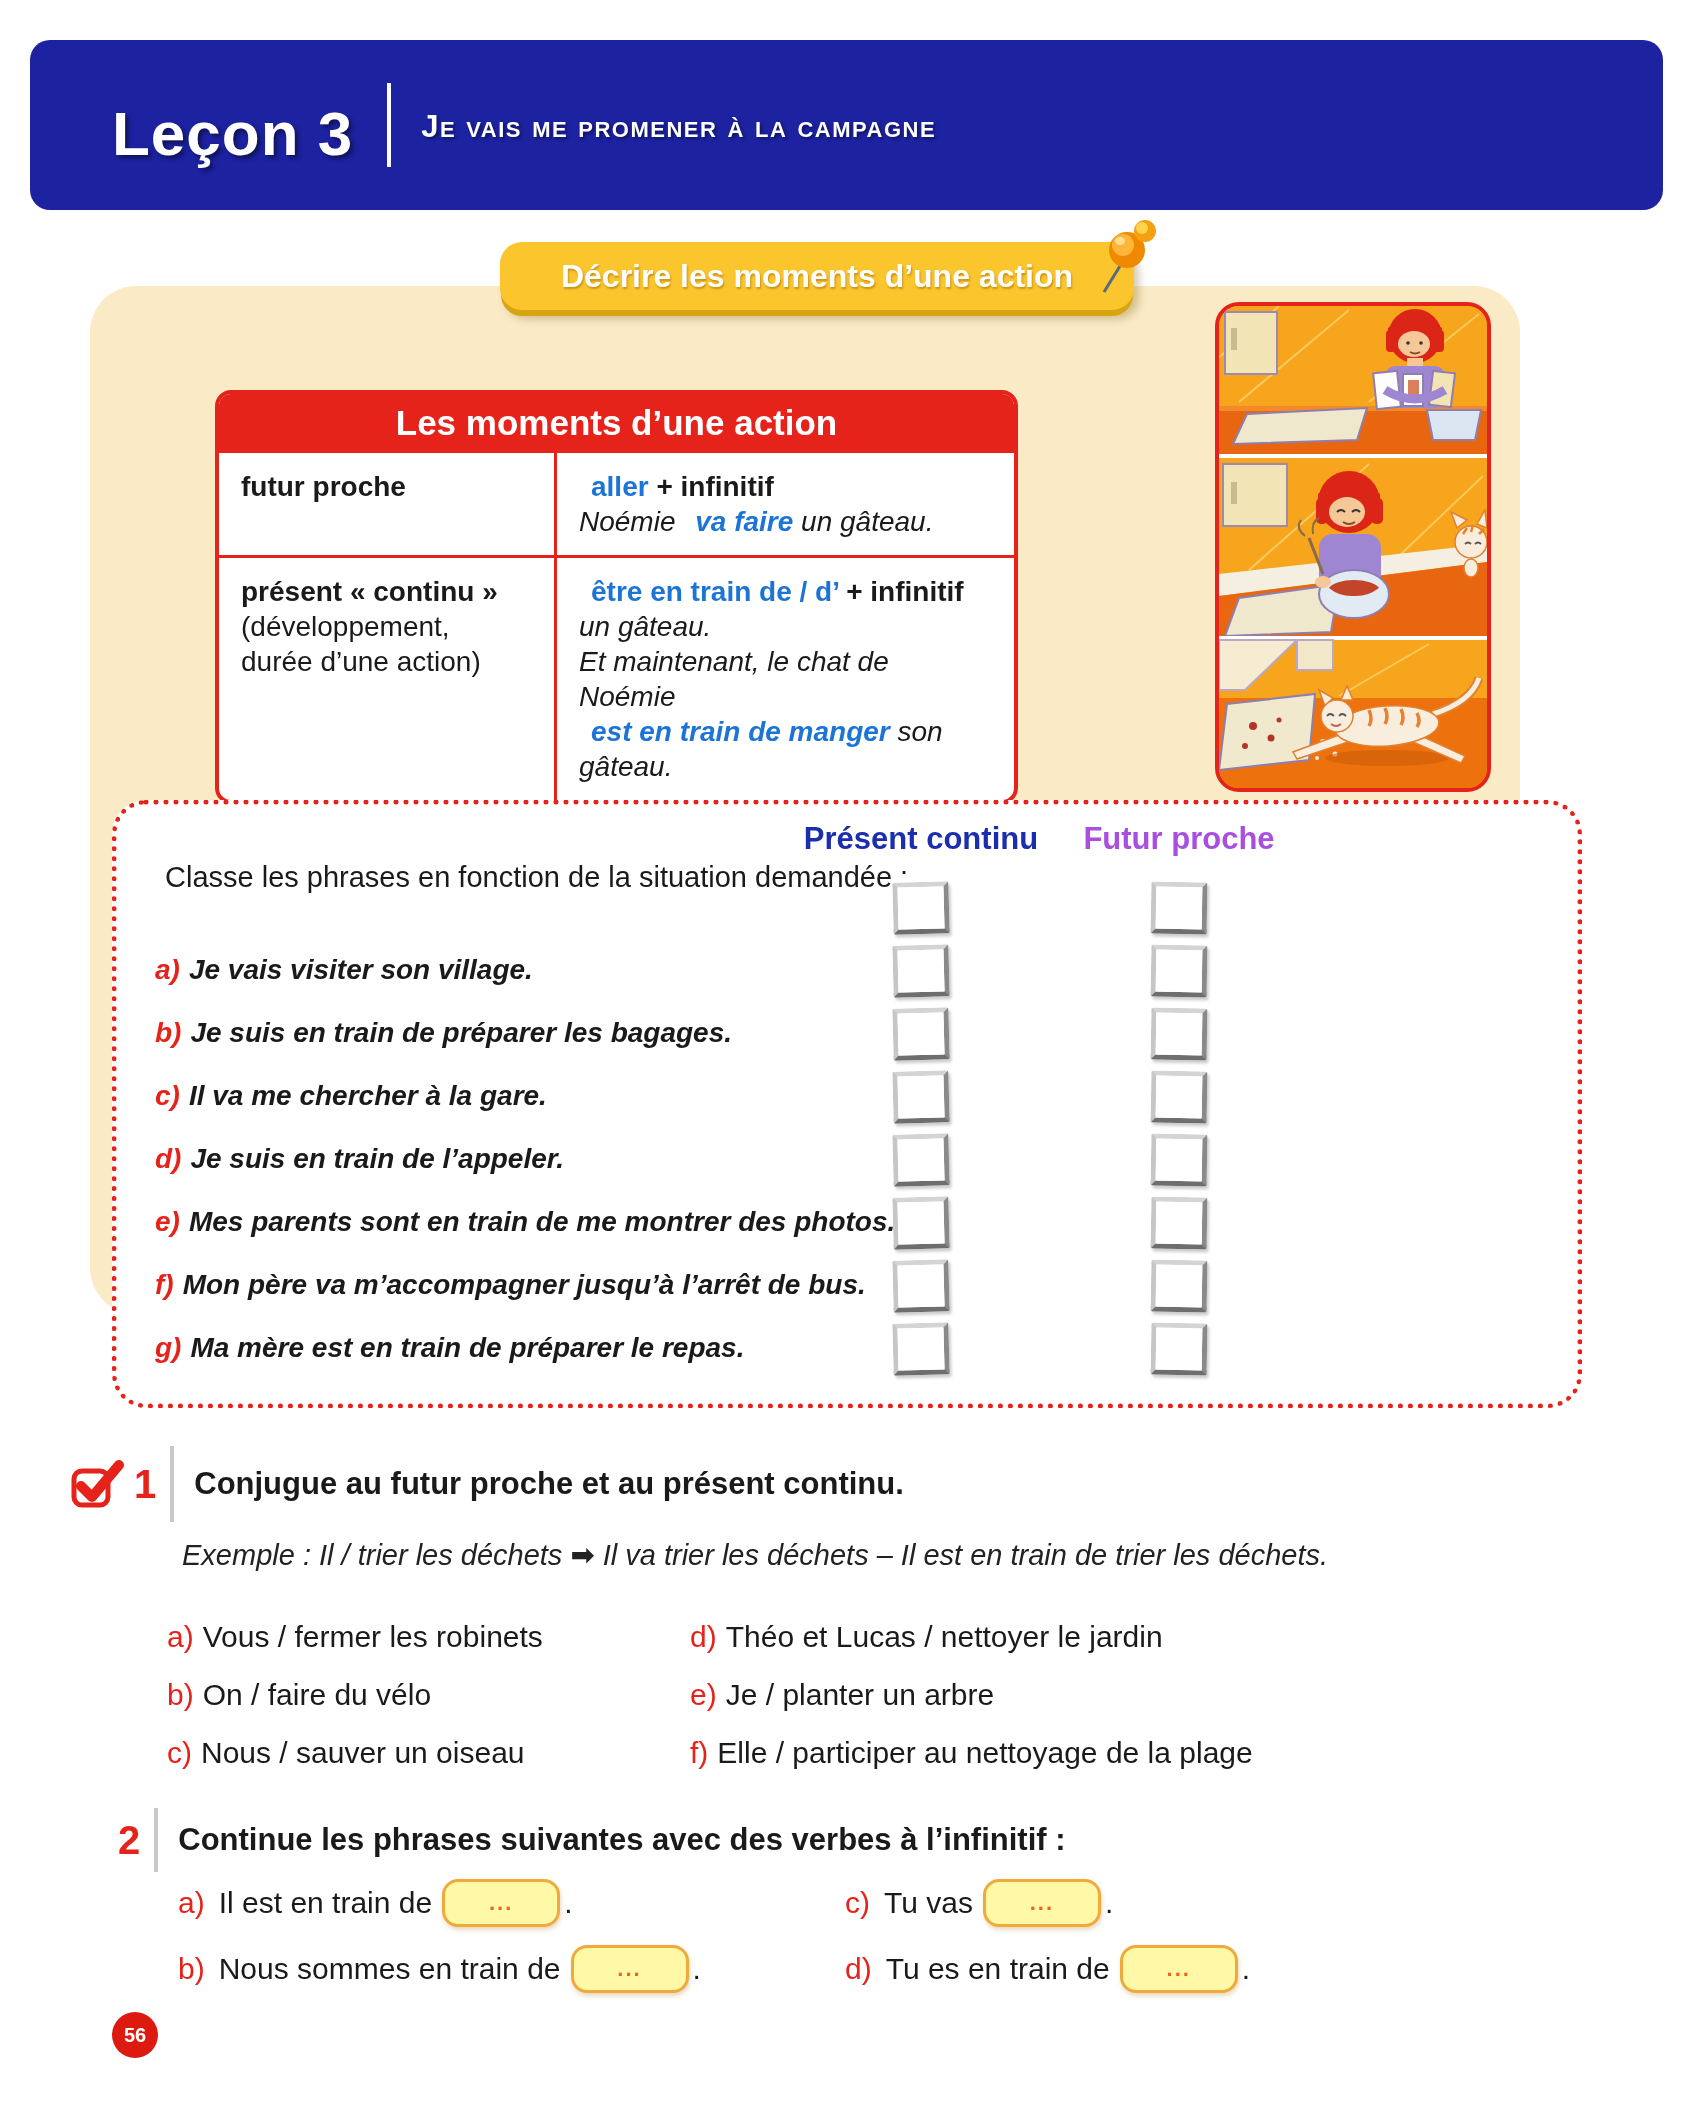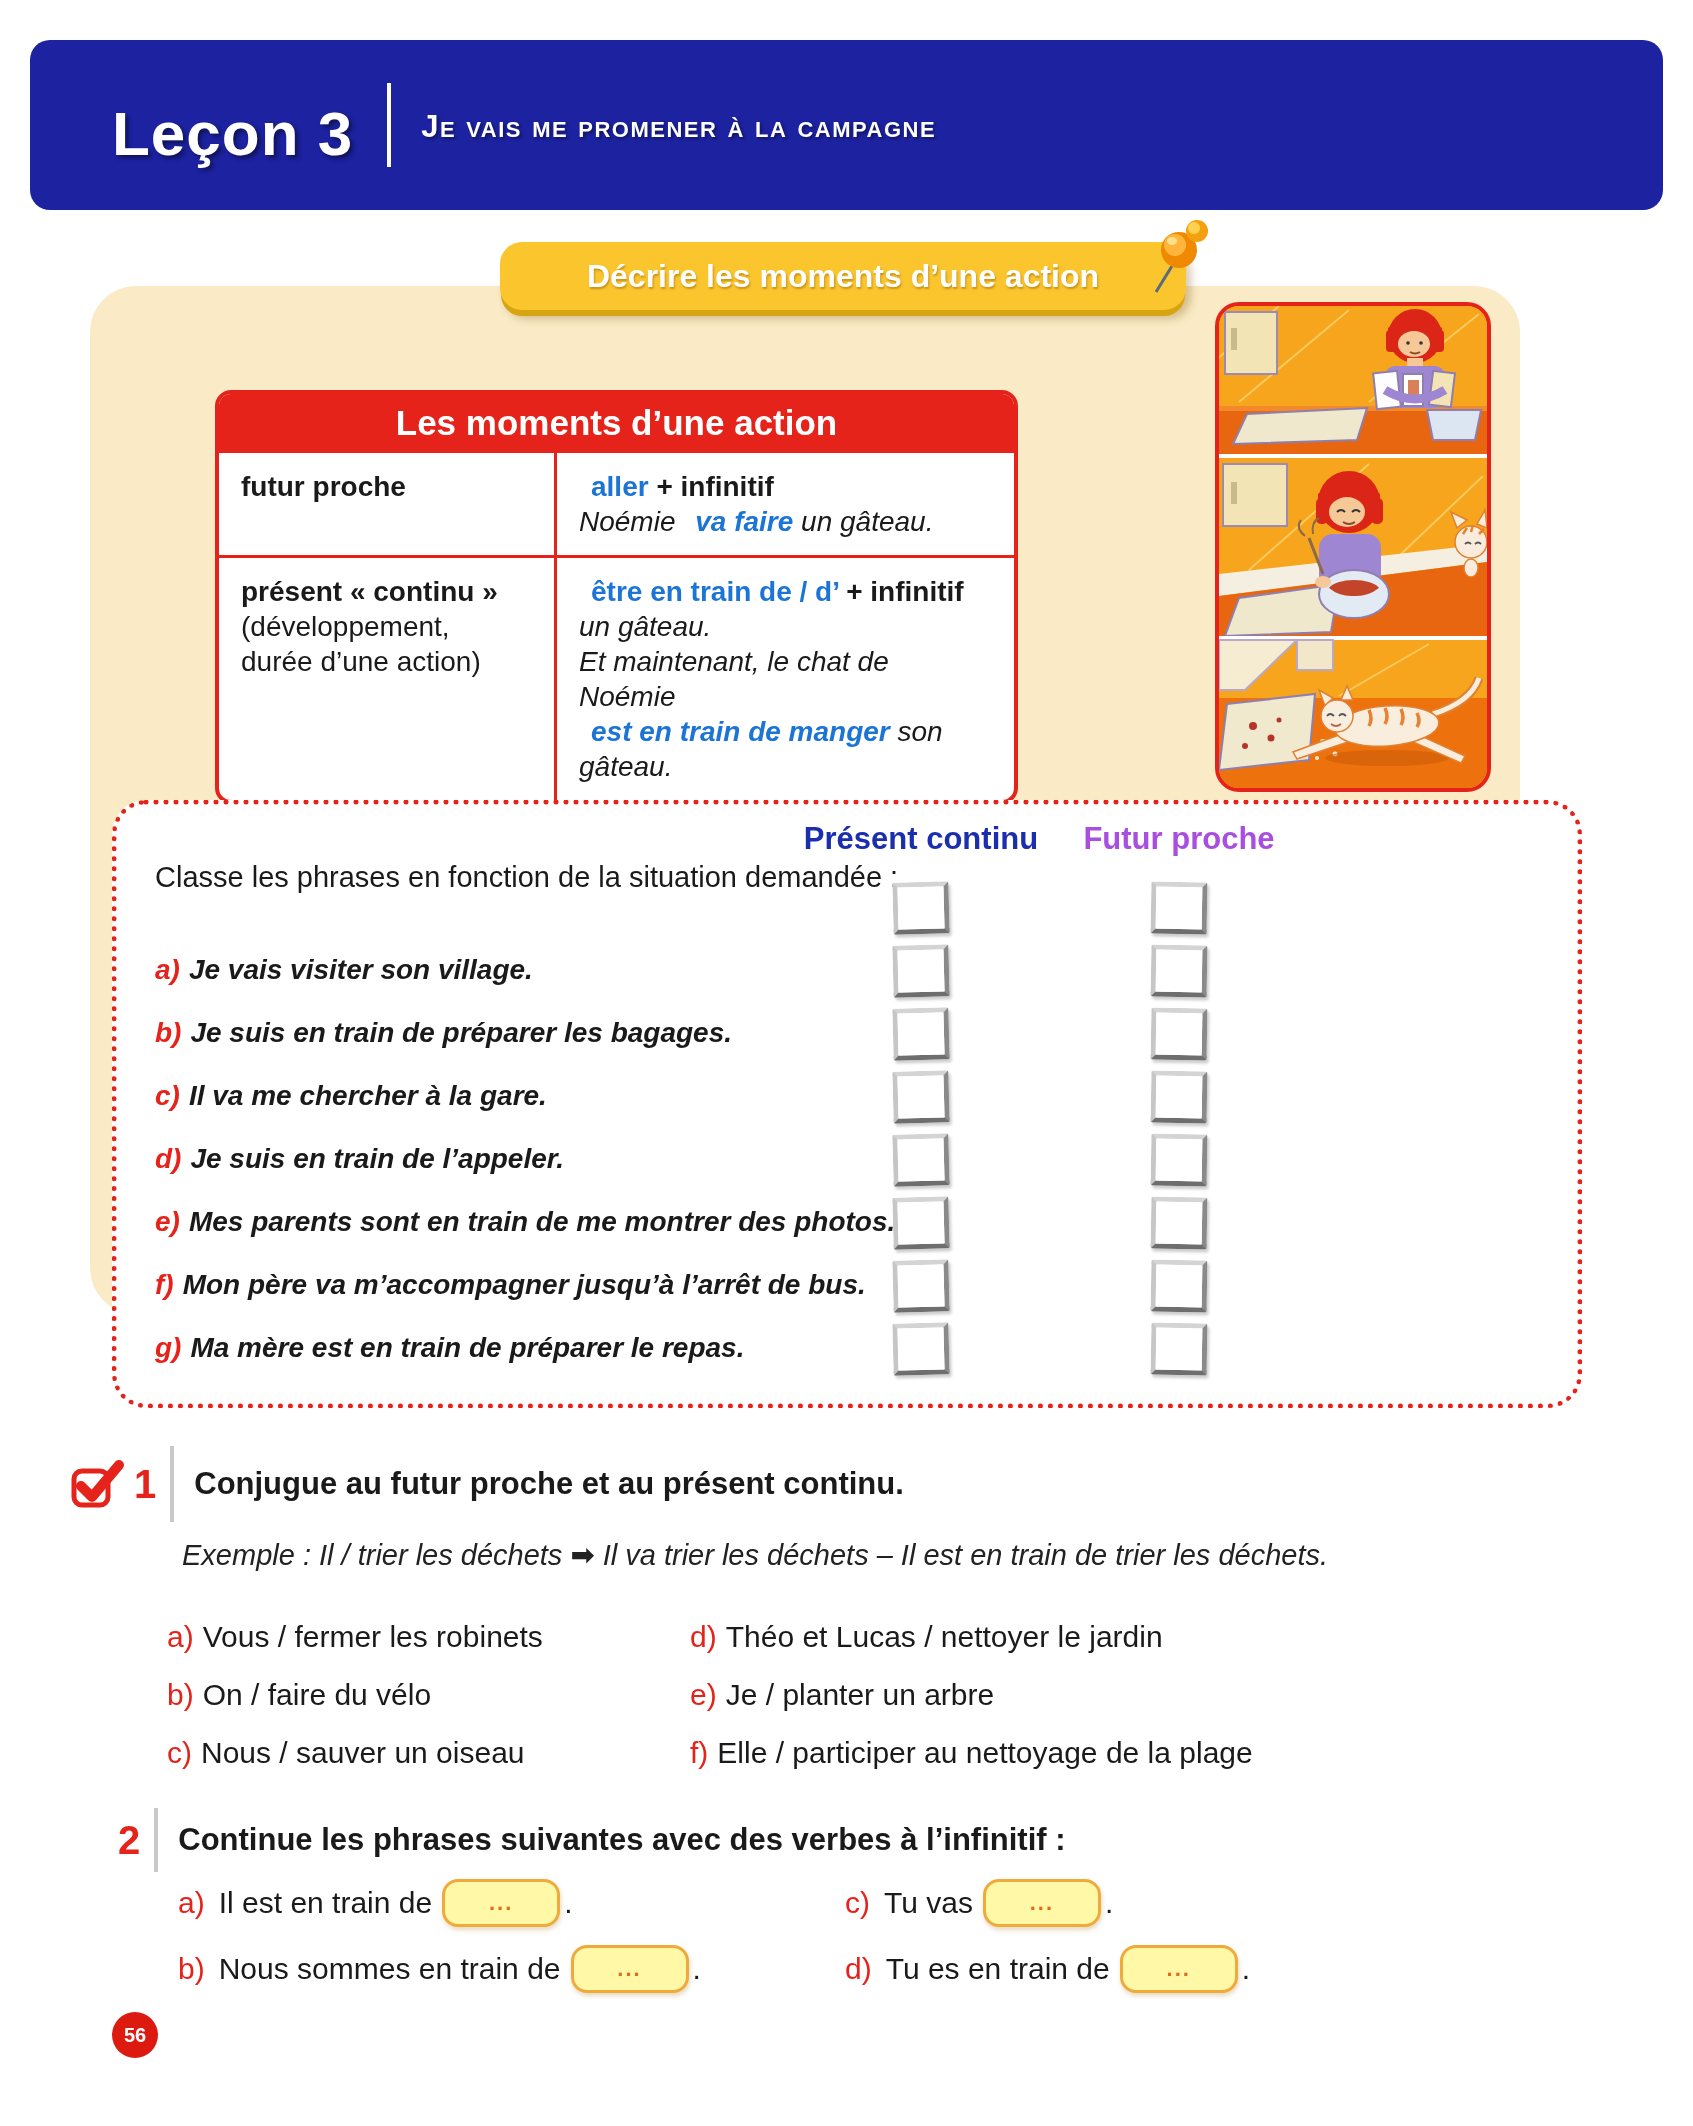--- a/index.html
+++ b/index.html
@@ -19,21 +19,21 @@
   .header-divider{width:4px;height:84px;background:#fff;margin:0 30px 0 34px;}
   .header-subtitle{
     font-variant:small-caps;font-size:31px;font-weight:600;color:#fff;
     letter-spacing:1.5px;text-shadow:2px 2px 3px rgba(0,0,0,.4);padding-top:4px;
   }
   
   .beige-panel{position:absolute;left:90px;top:286px;width:1430px;height:1028px;
     background:#faebc6;border-radius:46px;}
   
   .badge{
-    position:absolute;left:500px;top:242px;width:686px;height:68px;z-index:5;
+    position:absolute;left:500px;top:242px;width:634px;height:68px;z-index:5;
     background:#fbc52e;border-radius:22px;display:flex;align-items:center;justify-content:center;
     box-shadow:0 7px 0 -1px #d8a512, 5px 9px 9px rgba(120,80,0,.3);
   }
   .badge-label{font-size:32px;font-weight:bold;color:#fff;text-shadow:1px 2px 2px rgba(150,100,0,.5);}
   .pushpin{position:absolute;right:-28px;top:-22px;}
   
   .grammar-table{
     position:absolute;left:215px;top:390px;width:795px;z-index:2;
     background:#fff;border:4px solid #e5231b;border-radius:16px;overflow:hidden;
   }
@@ -53,21 +53,21 @@
   }
   
   .dotted-box{
     position:absolute;left:112px;top:800px;width:1460px;height:598px;z-index:3;
     background:#fff;border:5px dotted #e5231b;border-radius:34px;
   }
   .col-header{position:absolute;top:16px;width:300px;text-align:center;
     font-size:31px;font-weight:bold;}
   .col-header.c1{left:654px;color:#1b2fae;}
   .col-header.c2{left:912px;color:#a94fe0;}
-  .sort-instruction{position:absolute;left:38px;top:56px;font-size:29px;}
+  .sort-instruction{position:absolute;left:48px;top:56px;font-size:29px;}
   .sort-rows{position:absolute;left:0;top:70px;right:0;}
   .sort-row{position:relative;height:63px;}
   .sentence{position:absolute;left:38px;top:50%;transform:translateY(-50%);
     font-size:28px;font-style:italic;white-space:nowrap;font-weight:bold;}
   .letter{color:#e5231b;margin-right:9px;}
   .checkbox{
     position:absolute;top:7px;width:46px;height:42px;background:#fff;border-radius:2px;
     border:5px solid #adadad;border-top-color:#d4d4d4;border-left-color:#c6c6c6;
     border-right-color:#8a8a8a;border-bottom-color:#6e6e6e;
     box-shadow:2px 3px 3px rgba(0,0,0,.2);

